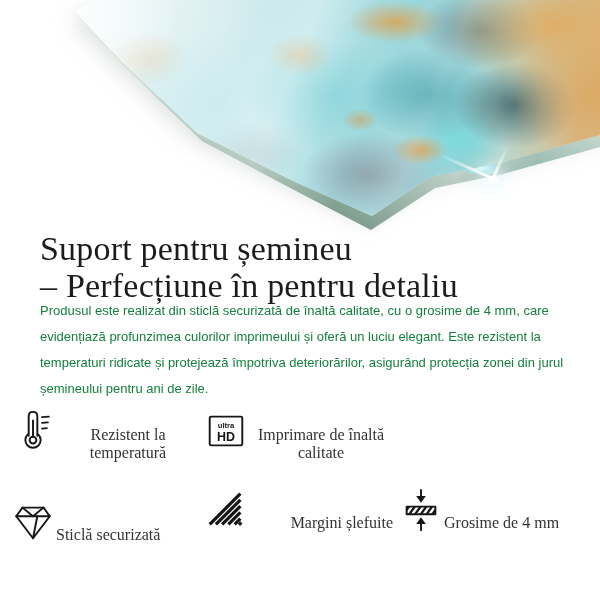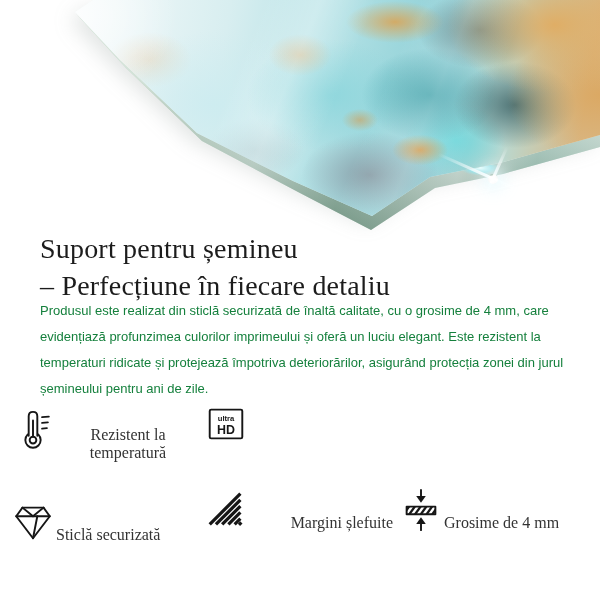--- a/index.html
+++ b/index.html
@@ -42,21 +42,21 @@
   .ray{position:absolute;display:block;
        background:linear-gradient(90deg,rgba(255,255,255,0),#fff 45%,#fff 55%,rgba(255,255,255,0));}
   .r1{width:120px;height:3px;left:-60px;top:-2px;transform:rotate(24deg);}
   .r2{width:70px;height:2.5px;left:-35px;top:-1px;transform:rotate(114deg);}
   .core{position:absolute;width:10px;height:10px;left:-5px;top:-5px;border-radius:50%;
         background:radial-gradient(circle,#fff 0%,rgba(255,255,255,.85) 40%,rgba(255,255,255,0) 70%);
         box-shadow:0 0 16px 7px rgba(235,252,255,.85);}
 
   
   .title{position:absolute;left:40px;top:230px;font-family:"Liberation Serif",serif;
-         font-size:28px;line-height:37px;color:#1c1c1c;letter-spacing:.2px;font-weight:400;}
+         font-size:34px;line-height:37px;color:#1c1c1c;letter-spacing:.2px;font-weight:400;}
   .desc{position:absolute;left:40px;top:298px;width:530px;font-size:13px;line-height:26px;
         color:#15803d;font-family:"Liberation Sans",sans-serif;}
 
   
   .cell{position:absolute;width:190px;display:flex;flex-direction:row;align-items:center;}
   .cell .iconbox{height:48px;display:flex;align-items:center;justify-content:center;}
   .cell .lbl{margin-top:26px;font-size:16px;color:#333;text-align:center;font-family:Liberation Serif, serif;}
   .c1{left:10px;top:400px;}  .c2{left:203px;top:400px;}  .c3{left:398px;top:400px;}
   .c4{left:10px;top:498px;}  .c5{left:203px;top:486px;justify-content:space-between;}  .c6{left:398px;top:486px;}
   svg{display:block;}
@@ -78,21 +78,21 @@
     <div class="panel-art"></div>
     <div class="sparkle">
       <i class="ray r1"></i>
         <i class="ray r2"></i>
         <i class="core"></i>
     </div>
   </div>
 
   <div class="title">
     <div>Suport pentru șemineu</div>
-    <div>– Perfecțiune în fiecare detaliu</div>
+    <div>– Perfecțiune în pentru detaliu</div>
   </div>
 
   <div class="desc">Produsul este realizat din sticlă securizată de înaltă calitate, cu o grosime de 4 mm, care evidențiază profunzimea culorilor imprimeului și oferă un luciu elegant. Este rezistent la temperaturi ridicate și protejează împotriva deteriorărilor, asigurând protecția zonei din jurul șemineului pentru ani de zile.</div>
 
   <div class="cell c1">
     <div class="iconbox">
       <svg width="46" height="46" viewBox="0 0 48 48">
         <circle class="stroke fillw" cx="24" cy="33.5" r="8"></circle>
         <path class="stroke fillw" d="M19.5 29 L19.5 8.5 Q19.5 4 24 4 Q28.5 4 28.5 8.5 L28.5 29"></path>
         <line class="stroke" x1="24" y1="13" x2="24" y2="29" stroke-width="2.4"></line>
@@ -106,20 +106,21 @@
   </div>
 
   <div class="cell c2">
     <div class="iconbox">
       <svg width="46" height="46" viewBox="0 0 48 48">
         <rect class="stroke" x="7" y="9" width="34" height="30" rx="1.5" stroke-width="2.6"></rect>
         <text x="24" y="21" font-size="8" text-anchor="middle">ultra</text>
         <text x="24" y="34" font-size="13" text-anchor="middle">HD</text>
       </svg>
     </div>
+    <div class="lbl">Imprimare de înaltă calitate</div>
   </div>
 
 
   <div class="cell c4">
     <div class="iconbox">
       <svg width="46" height="46" viewBox="0 0 48 48">
         <path class="stroke" d="M13 9 L35 9 L41.5 18 L24 41 L6.5 18 Z"></path>
         <line class="stroke" x1="6.5" y1="18" x2="41.5" y2="18"></line>
         <line class="stroke" x1="13" y1="9" x2="24" y2="18"></line>
         <line class="stroke" x1="35" y1="9" x2="24" y2="18"></line>

